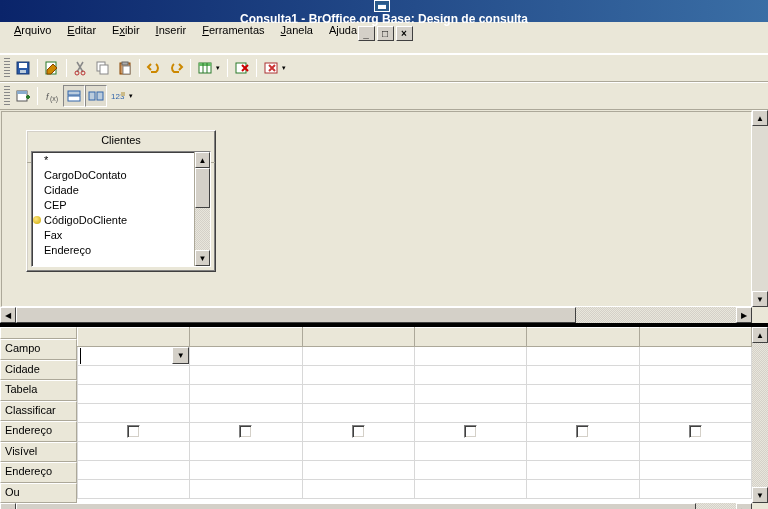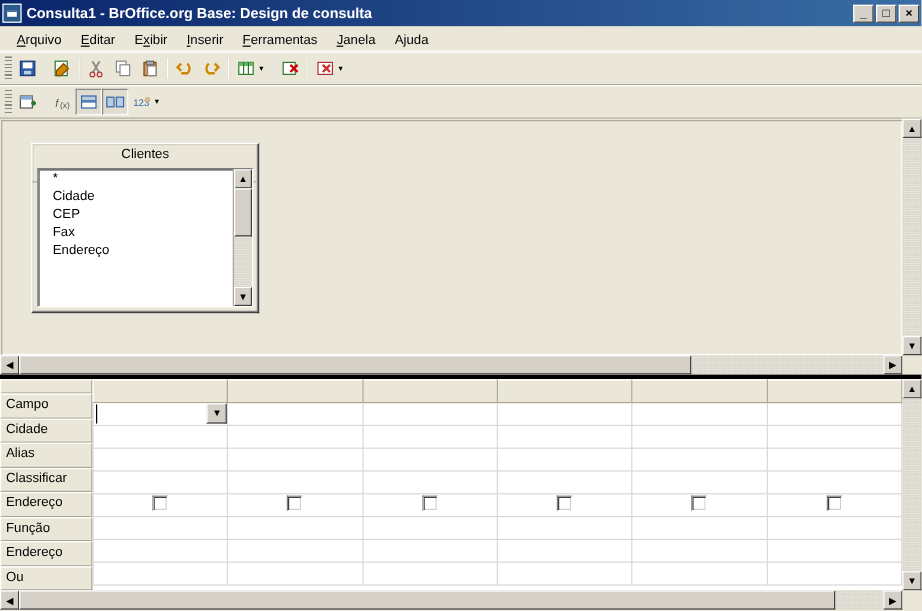--- a/index.html
+++ b/index.html
@@ -13,20 +13,21 @@
   position: relative;
 }
 .titlebar {
   height: 22px;
   background: linear-gradient(to right, #0a246a, #3a6ea5);
   display: flex;
   align-items: center;
   padding: 0 2px;
   color: #fff;
   font-weight: bold;
+  flex-direction: column;
 }
 .titlebar .app-icon {
   width: 16px; height: 16px;
   margin-right: 4px;
   background: #2a5a8a;
   border: 1px solid #fff;
   display: inline-flex; align-items:center; justify-content:center;
   font-size: 9px;
 }
 .titlebar .title-text { flex: 1; font-size: 12px; }
@@ -35,24 +36,24 @@
   width: 17px; height: 15px;
   background: #d4d0c8;
   border: 1px solid #fff;
   border-right-color: #404040; border-bottom-color: #404040;
   margin-left: 2px;
   display: flex; align-items: center; justify-content: center;
   font-family: Arial; font-size: 10px; font-weight: bold; color: #000;
   cursor: pointer;
 }
 .menubar {
-  height: 21px;
-  background: #eae7d8;
-  display: flex;
-  align-items: flex-end;
+  height: 32px;
+  background: #eae7d8;
+  display: flex;
+  align-items: flex-start;
   padding: 0 6px;
   border-bottom: 1px solid #fff;
 }
 .menu-item {
   padding: 2px 8px;
   cursor: pointer;
 }
 .menu-item .u { text-decoration: underline; }
 
 .toolbar {
@@ -394,22 +395,24 @@
   <div class="tb-drop"><span>▾</span></div>
 </div>
 
 <div class="work-area">
   <div class="work-canvas">
     <div class="table-box">
       <div class="table-header">Clientes</div>
       <div class="table-list">
         <div class="table-list-inner" id="field-list">
             <div class="field-row">*</div>
+            <div class="field-row">CargoDoContato</div>
             <div class="field-row">Cidade</div>
             <div class="field-row">CEP</div>
+            <div class="field-row key">CódigoDoCliente</div>
             <div class="field-row">Fax</div>
             <div class="field-row">Endereço</div>
           </div>
         <div class="vscroll">
           <div class="sbtn">
               <span>▲</span>
             </div>
           <div class="strack">
               <div class="thumb"></div>
             </div>
@@ -443,24 +446,24 @@
   <div class="corner"></div>
 </div>
 
 <div class="splitter"></div>
 
 <div class="grid-area">
   <div class="grid-headers" id="row-headers">
     <div class="row-header top"></div>
   <div class="row-header">Campo</div>
       <div class="row-header">Cidade</div>
-      <div class="row-header">Alias</div>
+      <div class="row-header">Tabela</div>
       <div class="row-header">Classificar</div>
       <div class="row-header">Endereço</div>
-      <div class="row-header">Função</div>
+      <div class="row-header">Visível</div>
       <div class="row-header">Endereço</div>
       <div class="row-header">Ou</div>
     </div>
   <div class="grid-body">
     <div class="grid-table" id="grid-table">
         <div class="grid-tr">
           <div class="grid-th"></div>
           <div class="grid-th"></div>
           <div class="grid-th"></div>
           <div class="grid-th"></div>

